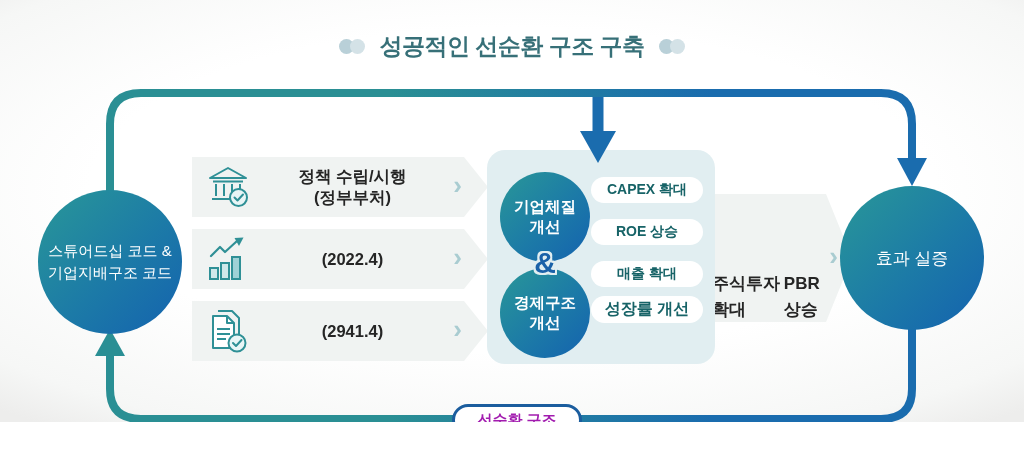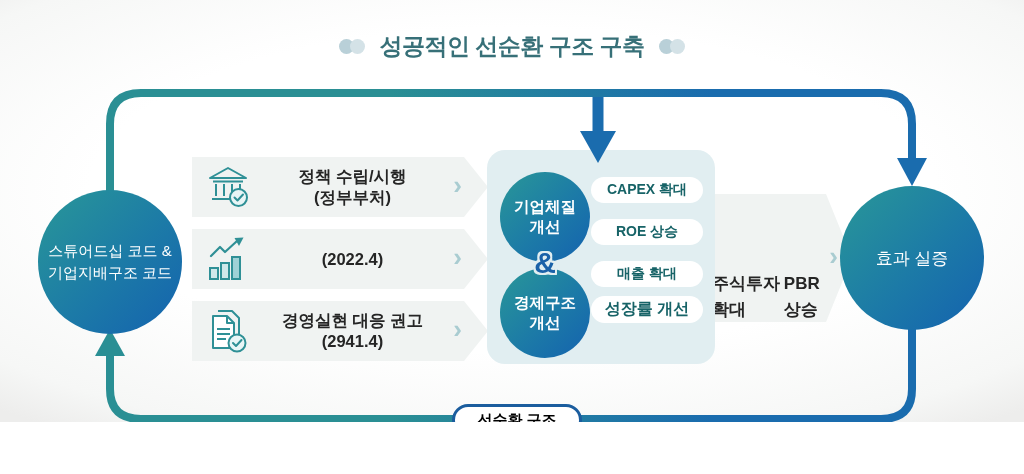--- a/index.html
+++ b/index.html
@@ -69,21 +69,21 @@
     display:flex;flex-direction:row;align-items:flex-end;justify-content:center;
     font-size:17px;font-weight:700;color:#252525;line-height:1.5;padding-right:18px;box-sizing:border-box;
   }
   .outcome .chev{right:14px;}
 
   
   .loop-pill{
     position:absolute;left:452px;top:404px;width:124px;height:26px;background:#fff;
     border:3px solid #1b5d9e;border-radius:20px;z-index:3;
     display:flex;align-items:center;justify-content:center;
-    font-size:15px;font-weight:800;color:#000000;
+    font-size:15px;font-weight:800;color:#a21caf;
   }
 </style>
 </head>
 <body>
 
 <div class="stage">
 
   <svg class="lines-svg" width="1024" height="474" viewBox="0 0 1024 474">
     <defs>
       <linearGradient id="gLoop" x1="0" y1="0" x2="1" y2="0">
@@ -167,21 +167,20 @@
         <path d="M13,3 h14 l7,7 v25" fill="none" stroke="#2f9096" stroke-width="2" stroke-linejoin="round"></path>
         <path d="M8,8 h14 l7,7 v25 h-21 z" fill="#ffffff" stroke="#2f9096" stroke-width="2" stroke-linejoin="round"></path>
         <path d="M22,8 v7 h7" fill="none" stroke="#2f9096" stroke-width="2" stroke-linejoin="round"></path>
         <line x1="12" y1="21" x2="25" y2="21" stroke="#2f9096" stroke-width="2"></line>
         <line x1="12" y1="26" x2="25" y2="26" stroke="#2f9096" stroke-width="2"></line>
         <line x1="12" y1="31" x2="21" y2="31" stroke="#2f9096" stroke-width="2"></line>
         <circle cx="32" cy="35" r="8.5" fill="#e8f5f6" stroke="#2f9096" stroke-width="2"></circle>
         <polyline points="28,35 31,38 36.5,32" fill="none" stroke="#2f9096" stroke-width="2" stroke-linecap="round" stroke-linejoin="round"></polyline>
       </svg>
       <div class="txt">
-        <div>경영실현 대응 권고</div>
         <div>(2941.4)</div>
       </div>
       <span class="chev">›</span>
     </div>
 
   </div>
 
   <div class="panel">
     <div class="pcircle pc-top">
       <span>기업체질</span>

